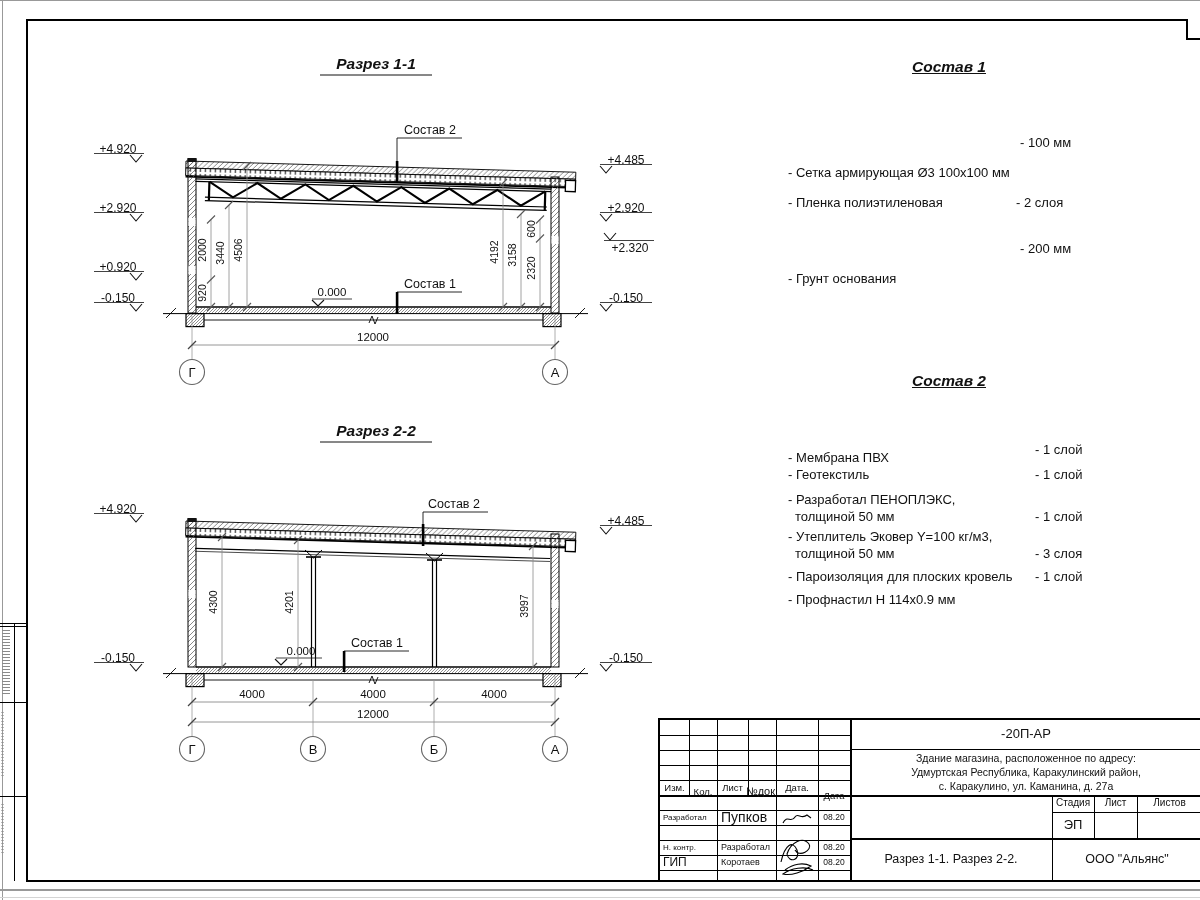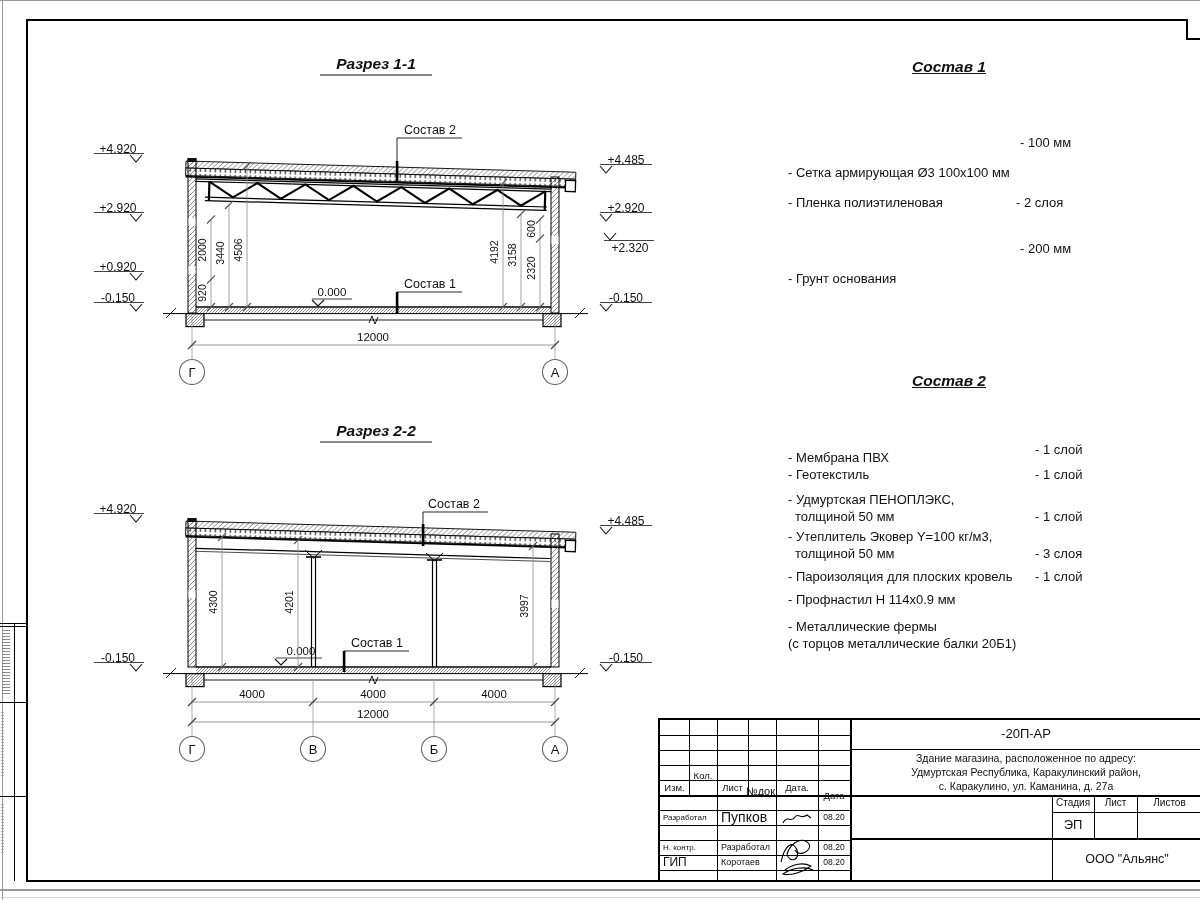--- a/index.html
+++ b/index.html
@@ -376,28 +376,27 @@
     <div class="vv" style="top:185px;left:232px">- 200 мм</div>
     <div class="nm" style="top:215px">- Грунт основания</div>
   </div>
 
   <div class="sost" style="left:788px;top:370px;width:322px;height:290px">
     <div class="hdr" style="top:2px">Состав 2</div>
     <div class="nm" style="top:79px">- Мембрана ПВХ</div>
     <div class="vv" style="top:71px;left:247px">- 1 слой</div>
     <div class="nm" style="top:96px">- Геотекстиль</div>
     <div class="vv" style="top:96px;left:247px">- 1 слой</div>
-    <div class="nm" style="top:121px"><span>- Удмуртская ПЕНОПЛЭКС,</span><br><span style="margin-left:7px">толщиной 50 мм</span></div>
+    <div class="nm" style="top:121px"><span>- Разработал ПЕНОПЛЭКС,</span><br><span style="margin-left:7px">толщиной 50 мм</span></div>
     <div class="vv" style="top:138px;left:247px">- 1 слой</div>
     <div class="nm" style="top:158px"><span>- Утеплитель Эковер Y=100 кг/м3,</span><br><span style="margin-left:7px">толщиной 50 мм</span></div>
     <div class="vv" style="top:175px;left:247px">- 3 слоя</div>
     <div class="nm" style="top:198px">- Пароизоляция для плоских кровель</div>
     <div class="vv" style="top:198px;left:247px">- 1 слой</div>
     <div class="nm" style="top:221px">- Профнастил Н 114х0.9 мм</div>
-    <div class="nm" style="top:248px"><span>- Металлические фермы</span><br><span>(с торцов металлические балки 20Б1)</span></div>
   </div>
 
   <div class="abs" style="left:658px;top:718px;width:542px;height:162px;border-left:2px solid #000;border-top:2px solid #000;font-size:9.5px;">
 
     <div class="vl thin" style="left:29px;top:0;height:75px"></div>
     <div class="vl thin" style="left:57px;top:0;height:162px"></div>
     <div class="vl thin" style="left:88px;top:0;height:75px"></div>
     <div class="vl thin" style="left:116px;top:0;height:162px"></div>
     <div class="vl thin" style="left:158px;top:0;height:162px"></div>
     <div class="vl" style="left:190px;top:0;height:162px"></div>
@@ -413,21 +412,21 @@
     <div class="hl thin" style="left:0;top:90px;width:190px"></div>
     <div class="hl thin" style="left:0;top:105px;width:190px"></div>
     <div class="hl thin" style="left:0;top:120px;width:190px"></div>
     <div class="hl thin" style="left:0;top:135px;width:190px"></div>
     <div class="hl thin" style="left:0;top:150px;width:190px"></div>
     <div class="hl thin" style="left:192px;top:29px;width:350px"></div>
     <div class="hl thin" style="left:392px;top:92px;width:150px"></div>
     <div class="hl" style="left:190px;top:118px;width:352px"></div>
 
     <div class="tb-label" style="left:0;top:60px;width:29px;height:15px;font-size:9.5px">Изм.</div>
-    <div class="tb-label" style="left:29px;top:48px;width:28px;height:15px;font-size:9.5px">Кол.</div>
+    <div class="tb-label" style="left:29px;top:64px;width:28px;height:15px;font-size:9.5px">Кол.</div>
     <div class="tb-label" style="left:57px;top:60px;width:31px;height:15px;font-size:9.5px">Лист</div>
     <div class="tb-label" style="left:88px;top:64px;width:28px;height:16px;font-size:11px">№док.</div>
     <div class="tb-label" style="left:116px;top:60px;width:42px;height:15px;font-size:9.5px">Дата.</div>
     <div class="tb-label" style="left:158px;top:60px;width:32px;height:32px;font-size:9.5px">Дата</div>
 
     <div class="tb-label tb-left" style="left:3px;top:90px;width:54px;height:15px;font-size:8px">Разработал</div>
     <div class="tb-label tb-left" style="left:61px;top:90px;width:55px;height:15px;font-size:14px">Пупков</div>
     <div class="tb-label" style="left:158px;top:90px;width:32px;height:15px;font-size:8.5px">08.20</div>
     <div class="tb-label tb-left" style="left:3px;top:120px;width:54px;height:15px;font-size:8px">Н. контр.</div>
     <div class="tb-label tb-left" style="left:61px;top:120px;width:55px;height:15px;font-size:9px">Разработал</div>
@@ -444,16 +443,17 @@
     <div class="tb-label" style="left:190px;top:0;width:352px;height:29px;font-size:13px">-20П-АР</div>
     <div class="abs" style="left:190px;top:31px;width:352px;height:44px;text-align:center;font-size:10.5px;line-height:14px">
       <div>Здание магазина, расположенное по адресу:</div>
       <div>Удмуртская Республика, Каракулинский район,</div>
       <div>с. Каракулино, ул. Каманина, д. 27а</div>
     </div>
     <div class="tb-label" style="left:392px;top:75px;width:42px;height:17px;font-size:10px">Стадия</div>
     <div class="tb-label" style="left:434px;top:75px;width:43px;height:17px;font-size:10px">Лист</div>
     <div class="tb-label" style="left:477px;top:75px;width:65px;height:17px;font-size:10px">Листов</div>
     <div class="tb-label" style="left:392px;top:92px;width:42px;height:26px;font-size:13px">ЭП</div>
+    <div class="tb-label" style="left:190px;top:118px;width:202px;height:44px;font-size:12.5px">Разрез 1-1. Разрез 2-2.</div>
     <div class="tb-label" style="left:392px;top:118px;width:150px;height:44px;font-size:12.5px">ООО "Альянс"</div>
   </div>
 
 </div>
 
 </body></html>

